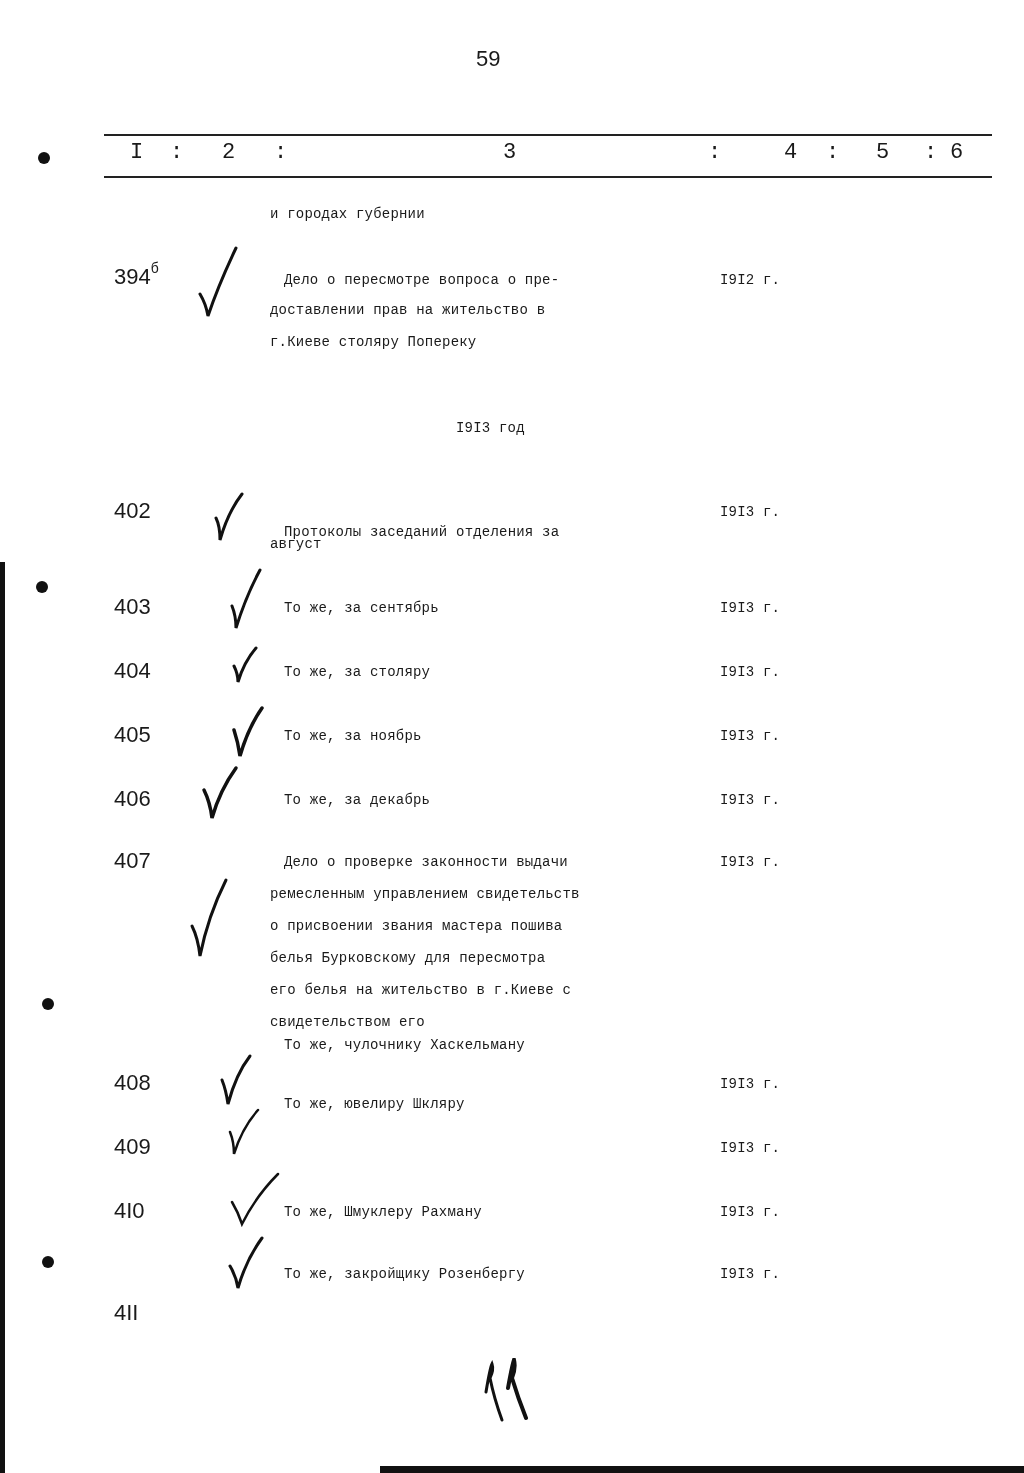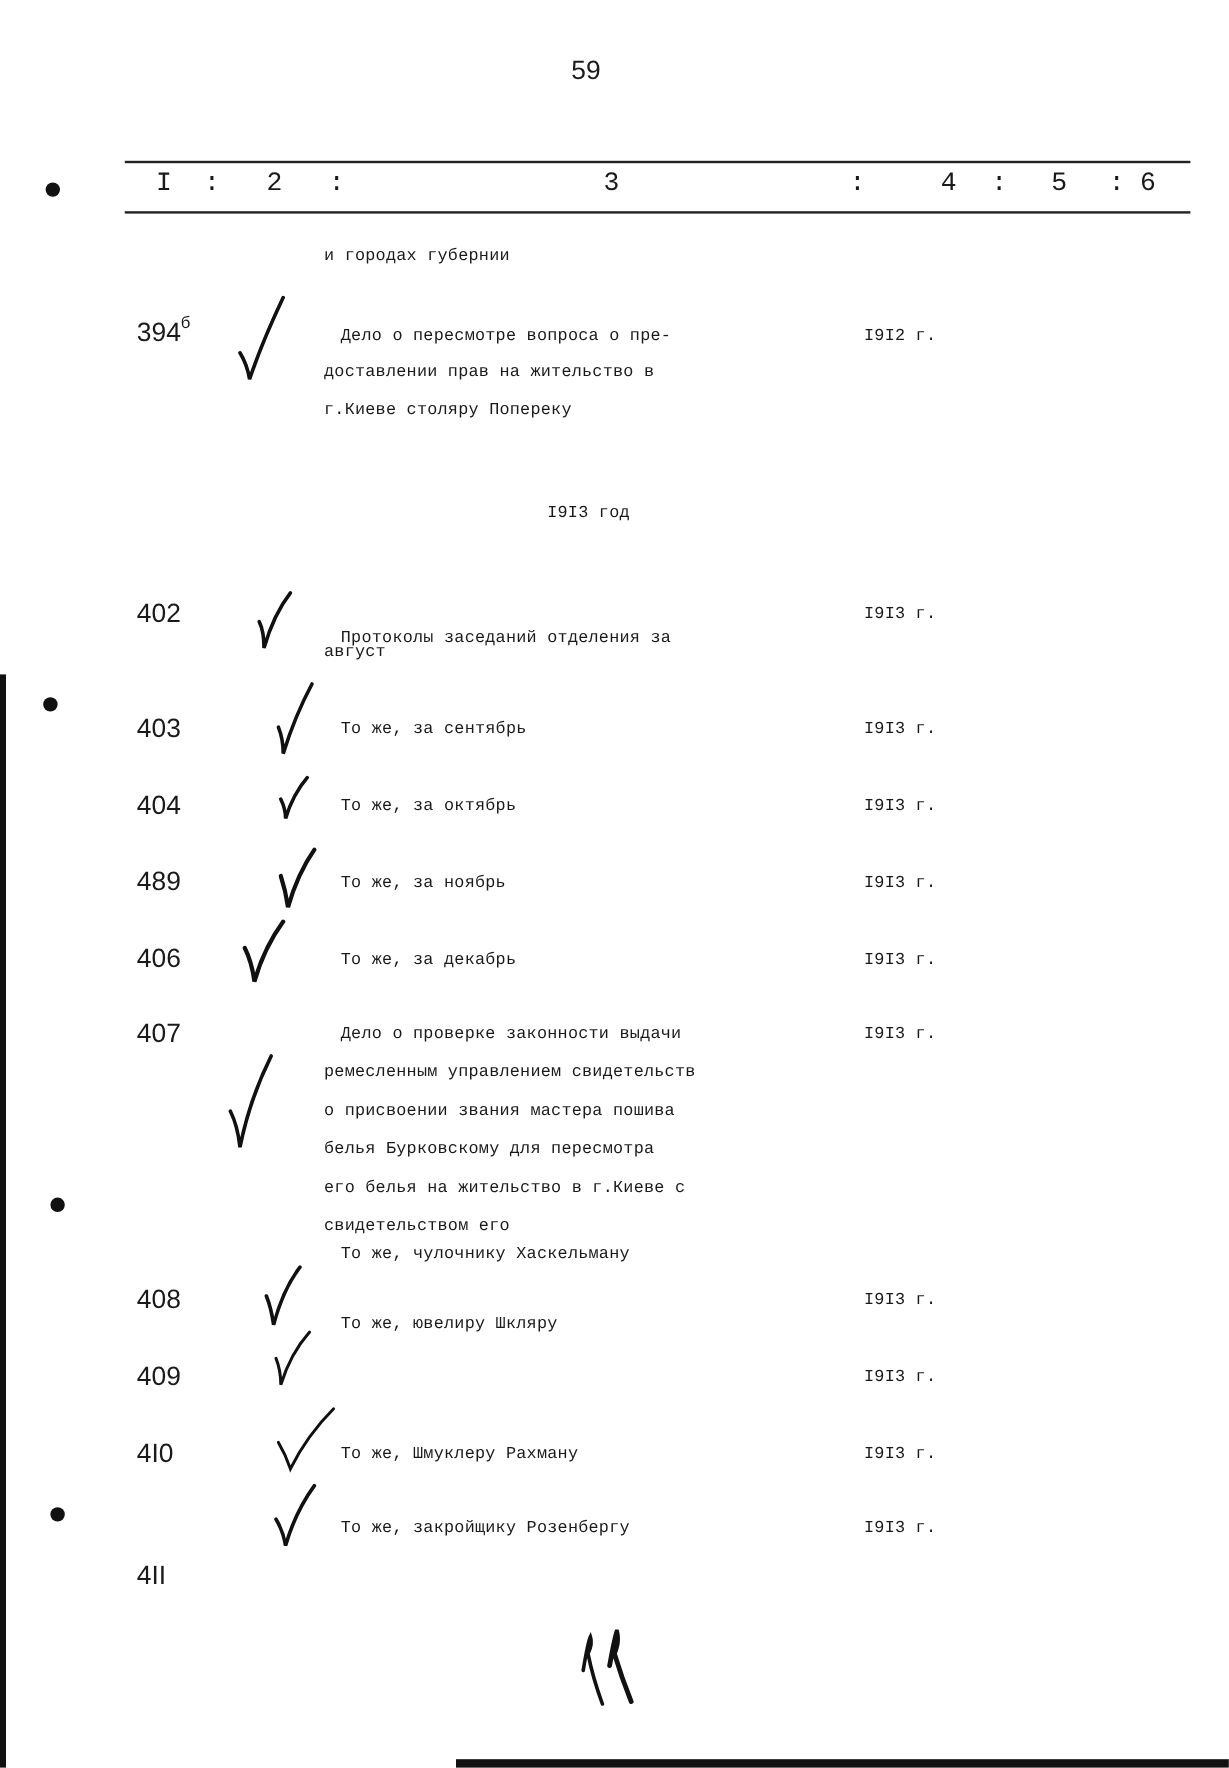--- a/index.html
+++ b/index.html
@@ -86,26 +86,26 @@
       </svg>
     <span class="abs txt desc" style="left:284px;top:592px">То же, за сентябрь</span>
     <span class="abs txt date" style="top:592px">I9I3 г.</span>
   </div>
 
   <div>
     <span class="abs num" style="top:658px">404</span>
     <svg class="check" style="left:230px;top:644px" width="30" height="42" viewBox="0 0 30 42">
         <path d="M4 22 Q8 30 8 38 Q14 18 26 4" stroke="#111" stroke-width="3" fill="none" stroke-linecap="round"></path>
       </svg>
-    <span class="abs txt desc" style="left:284px;top:656px">То же, за октябрь</span>
+    <span class="abs txt desc" style="left:284px;top:656px">То же, за столяру</span>
     <span class="abs txt date" style="top:656px">I9I3 г.</span>
   </div>
 
   <div>
-    <span class="abs num" style="top:722px">489</span>
+    <span class="abs num" style="top:722px">405</span>
     <svg class="check" style="left:230px;top:704px" width="36" height="56" viewBox="0 0 36 56">
         <path d="M4 26 Q8 38 10 52 Q18 24 32 4" stroke="#111" stroke-width="3.5" fill="none" stroke-linecap="round"></path>
       </svg>
     <span class="abs txt desc" style="left:284px;top:720px">То же, за ноябрь</span>
     <span class="abs txt date" style="top:720px">I9I3 г.</span>
   </div>
 
   <div>
     <span class="abs num" style="top:786px">406</span>
     <svg class="check" style="left:200px;top:764px" width="40" height="58" viewBox="0 0 40 58">

